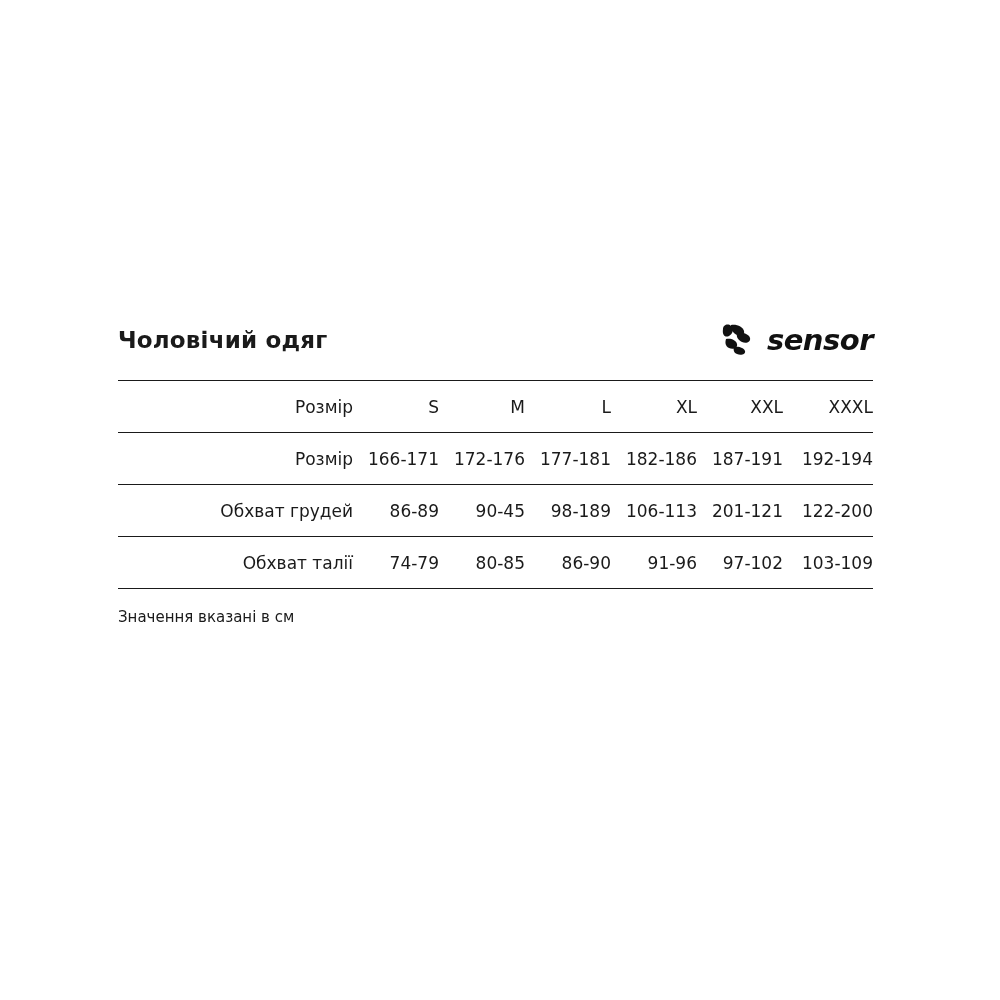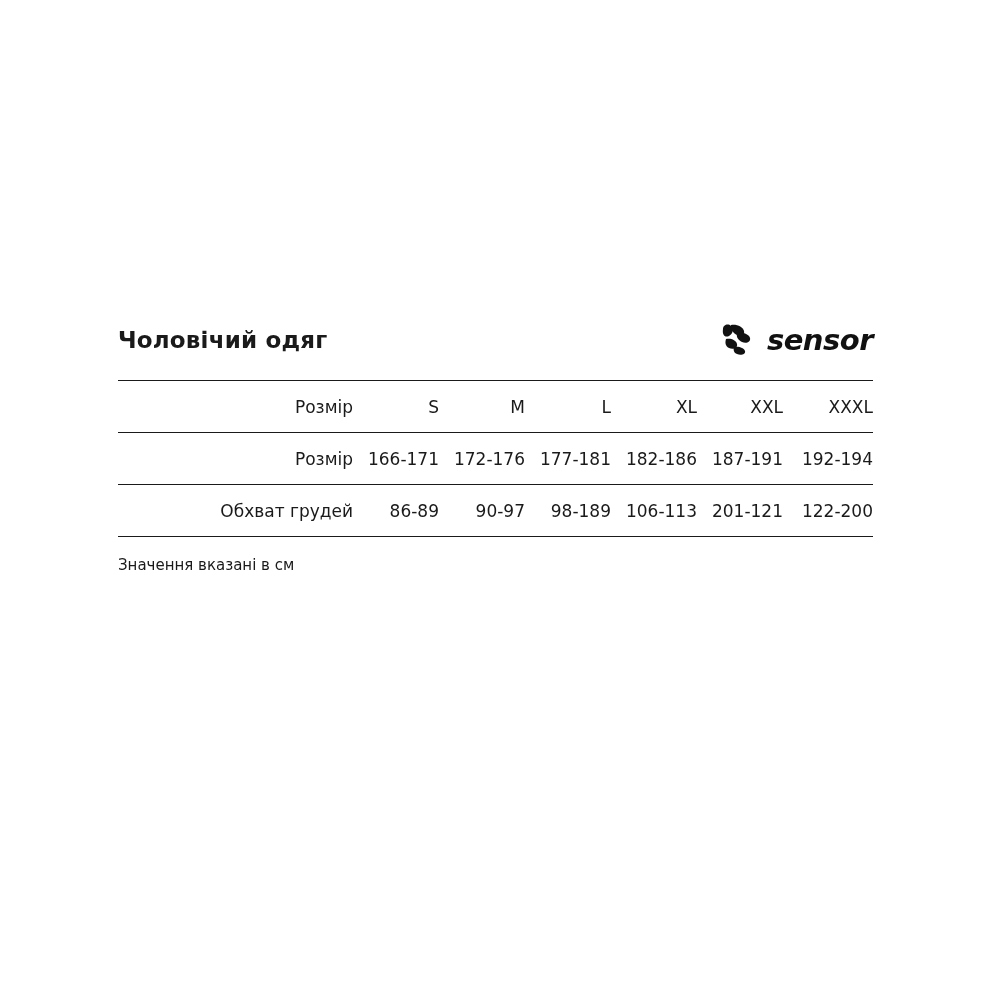--- a/index.html
+++ b/index.html
@@ -130,24 +130,33 @@
         <td>166-171</td>
         <td>172-176</td>
         <td>177-181</td>
         <td>182-186</td>
         <td>187-191</td>
         <td>192-194</td>
       </tr>
       <tr>
         <td>Обхват грудей</td>
         <td>86-89</td>
-        <td>90-97</td>
+        <td>90-45</td>
         <td>98-189</td>
         <td>106-113</td>
         <td>201-121</td>
         <td>122-200</td>
+      </tr>
+      <tr>
+        <td>Обхват талії</td>
+        <td>74-79</td>
+        <td>80-85</td>
+        <td>86-90</td>
+        <td>91-96</td>
+        <td>97-102</td>
+        <td>103-109</td>
       </tr>
     </tbody>
   </table>
 
   <div class="note">Значення вказані в см</div>
 
 </div>
 
 </body></html>

